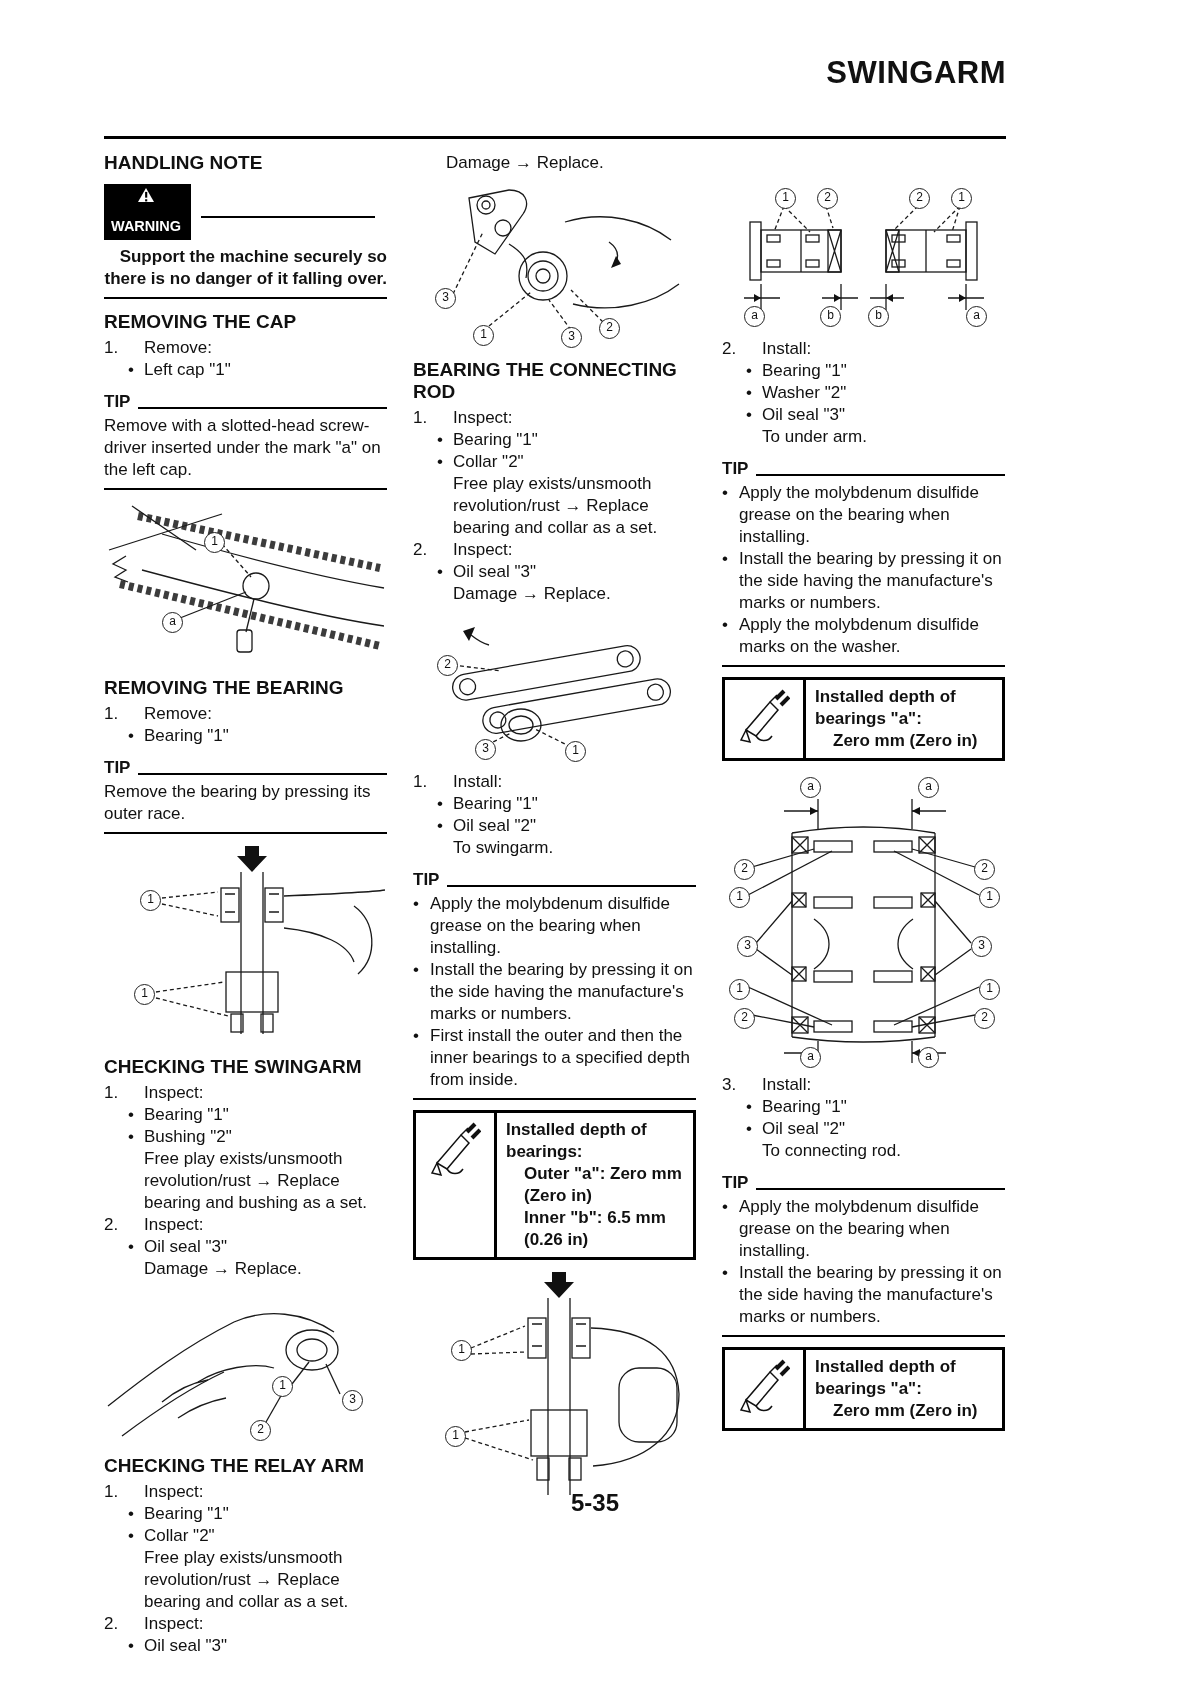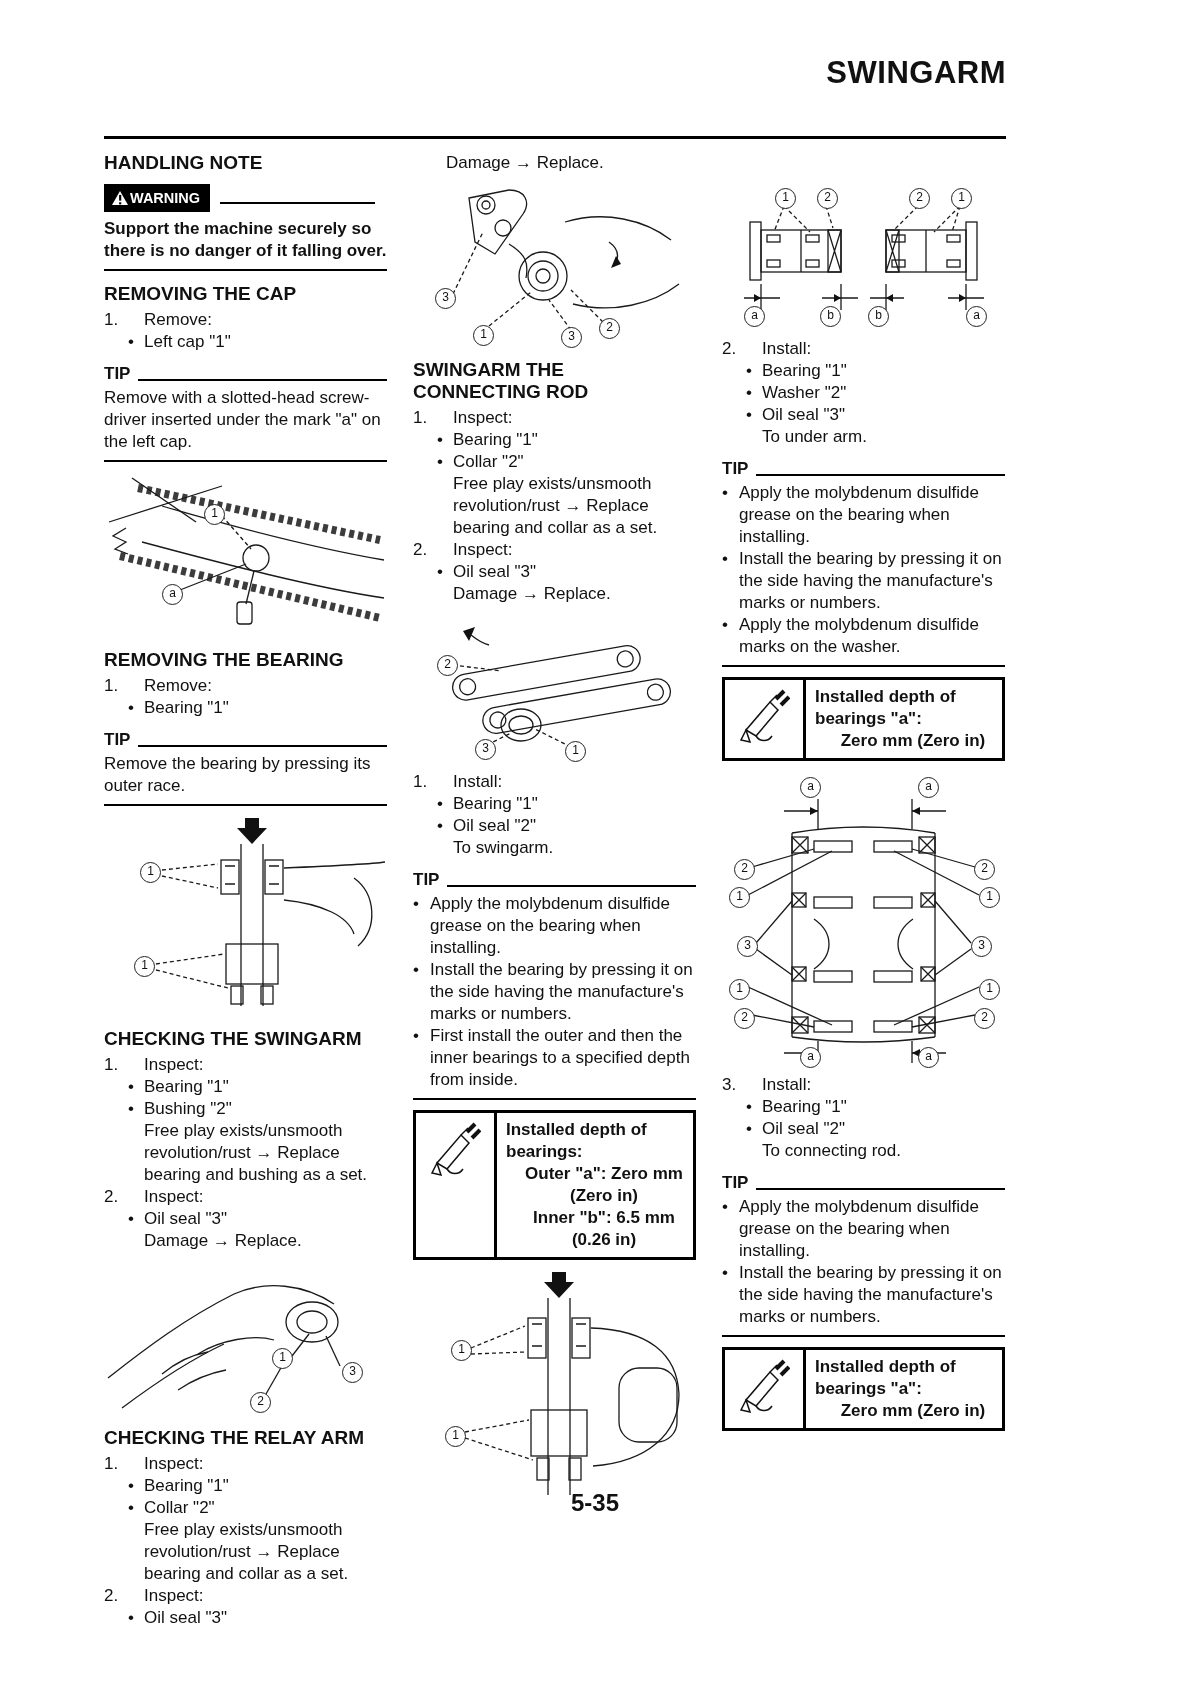--- a/index.html
+++ b/index.html
@@ -17,32 +17,32 @@
   .bullet{display:flex;padding-left:24px;}
   .bullet::before{content:"\2022";width:16px;flex:none;}
   .co{padding-left:40px;}
   .rule{border-top:2px solid #000;margin:7px 0 10px;}
   .tiphead{display:flex;align-items:flex-end;font-weight:bold;margin:10px 0 2px;}
   .tiphead .trule{flex:1;border-bottom:2.5px solid #000;margin-left:8px;margin-bottom:4px;}
   .tipitem{display:flex;justify-content:center;}
   .tipitem::before{content:"\2022";width:17px;flex:none;}
   .warnrow{display:flex;align-items:center;margin:10px 0 6px;}
   .warnbadge{background:#000;color:#fff;font-weight:bold;font-size:14.5px;
-             display:inline-flex;align-items:center;gap:1px;padding:3px 10px 3px 7px;}
+             display:inline-flex;align-items:center;gap:12px;padding:3px 10px 3px 7px;flex-direction:column;}
   .warnrule{flex:1;border-bottom:2.5px solid #000;margin:10px 12px 0 10px;}
-  .warntext{font-weight:bold;margin:0;}
+  .warntext{font-weight:bold;margin:0;text-align:right;}
   .figure{position:relative;margin:8px 0;}
   .figure svg{display:block;}
   .callout{position:absolute;width:19px;height:19px;border:1.3px solid #222;border-radius:50%;
            background:#fff;font-size:12px;line-height:17px;text-align:center;}
   .specbox{display:flex;border:3px solid #000;margin:10px 0;}
   .specbox .icell{width:74px;flex:none;border-right:3px solid #000;display:flex;
                   justify-content:center;padding:8px 2px;}
   .specbox .tcell{padding:6px 9px;font-weight:bold;}
-  .specval{padding-left:18px;text-align:center;}
+  .specval{padding-left:18px;}
   .page-number{position:absolute;top:1492px;left:0;width:100%;text-align:center;
                font-size:24px;font-weight:bold;}
   .ln{stroke:#1a1a1a;stroke-width:1.3;fill:none;}
   .dash{stroke-dasharray:4,3;}
   .chain{stroke:#1a1a1a;stroke-width:8;stroke-dasharray:5,4;fill:none;opacity:.85;}
   .blk{fill:#111;stroke:none;}
 </style>
 </head>
 <body>
 
@@ -215,21 +215,21 @@
         <path class="ln" d="M196,60 q14,10 5,24"></path>
           <polygon class="blk" points="198,86 208,82 203,74"></polygon>
         <path class="ln dash" d="M40,112 L70,50 M76,144 L118,110 M158,148 L136,118 M190,140 L158,108"></path>
       </svg>
       <span class="callout" style="left:22px;top:106px">3</span>
       <span class="callout" style="left:60px;top:143px">1</span>
       <span class="callout" style="left:148px;top:145px">3</span>
       <span class="callout" style="left:186px;top:136px">2</span>
     </div>
 
-    <h3>SWINGARM THE CONNECTING ROD</h3>
+    <h3>BEARING THE CONNECTING ROD</h3>
     <div class="step">
         <span class="num">1.</span>
         <span>Inspect:</span>
       </div>
     <div class="bullet">
         <span>Bearing "1"</span>
       </div>
     <div class="bullet">
         <span>Collar "2"</span>
       </div>

